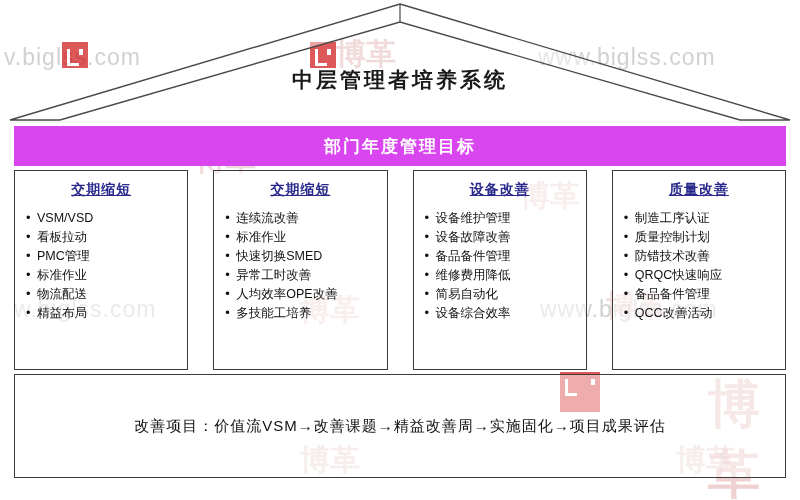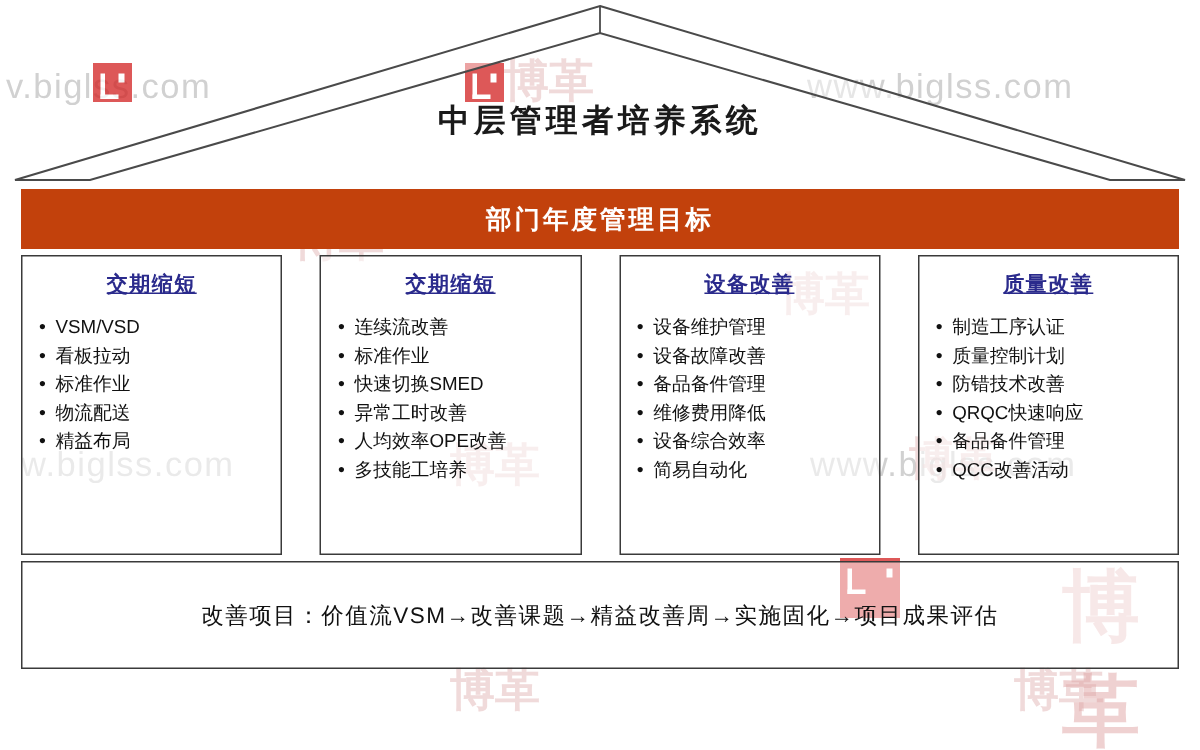--- a/index.html
+++ b/index.html
@@ -82,21 +82,21 @@
     color: #1a1a1a;
     letter-spacing: 3px;
     z-index: 3;
   }
 
   
   .goal-band {
     position: absolute;
     left: 14px; top: 126px;
     width: 772px; height: 40px;
-    background: #c2410c;
+    background: #d946ef;
     display: flex;
     align-items: center;
     justify-content: center;
     z-index: 2;
   }
   .goal-band span {
     color: #fff;
     font-size: 17px;
     font-weight: bold;
     letter-spacing: 2px;
@@ -145,21 +145,21 @@
     left: -11px;
     top: -1px;
     font-size: 13px;
     color: #111;
   }
 
   
   .footer-box {
     position: absolute;
     left: 14px; top: 374px;
-    width: 772px; height: 72px;
+    width: 772px; height: 104px;
     border: 1px solid #3a3a3a;
     background: rgba(255,255,255,0.5);
     z-index: 2;
     display: flex;
     flex-direction: column;
     justify-content: center;
     gap: 14px;
   }
   .footer-row {
     text-align: center;
@@ -205,20 +205,21 @@
   <span>部门年度管理目标</span>
 </div>
 
 <div class="pillars">
 
   <div class="pillar">
     <div class="pillar-head">交期缩短</div>
     <ul>
       <li>VSM/VSD</li>
       <li>看板拉动</li>
+      <li>PMC管理</li>
       <li>标准作业</li>
       <li>物流配送</li>
       <li>精益布局</li>
     </ul>
   </div>
 
   <div class="pillar">
     <div class="pillar-head">交期缩短</div>
     <ul>
       <li>连续流改善</li>
@@ -230,22 +231,22 @@
     </ul>
   </div>
 
   <div class="pillar">
     <div class="pillar-head">设备改善</div>
     <ul>
       <li>设备维护管理</li>
       <li>设备故障改善</li>
       <li>备品备件管理</li>
       <li>维修费用降低</li>
+      <li>简易自动化</li>
       <li>设备综合效率</li>
-      <li>简易自动化</li>
     </ul>
   </div>
 
   <div class="pillar">
     <div class="pillar-head">质量改善</div>
     <ul>
       <li>制造工序认证</li>
       <li>质量控制计划</li>
       <li>防错技术改善</li>
       <li>QRQC快速响应</li>

